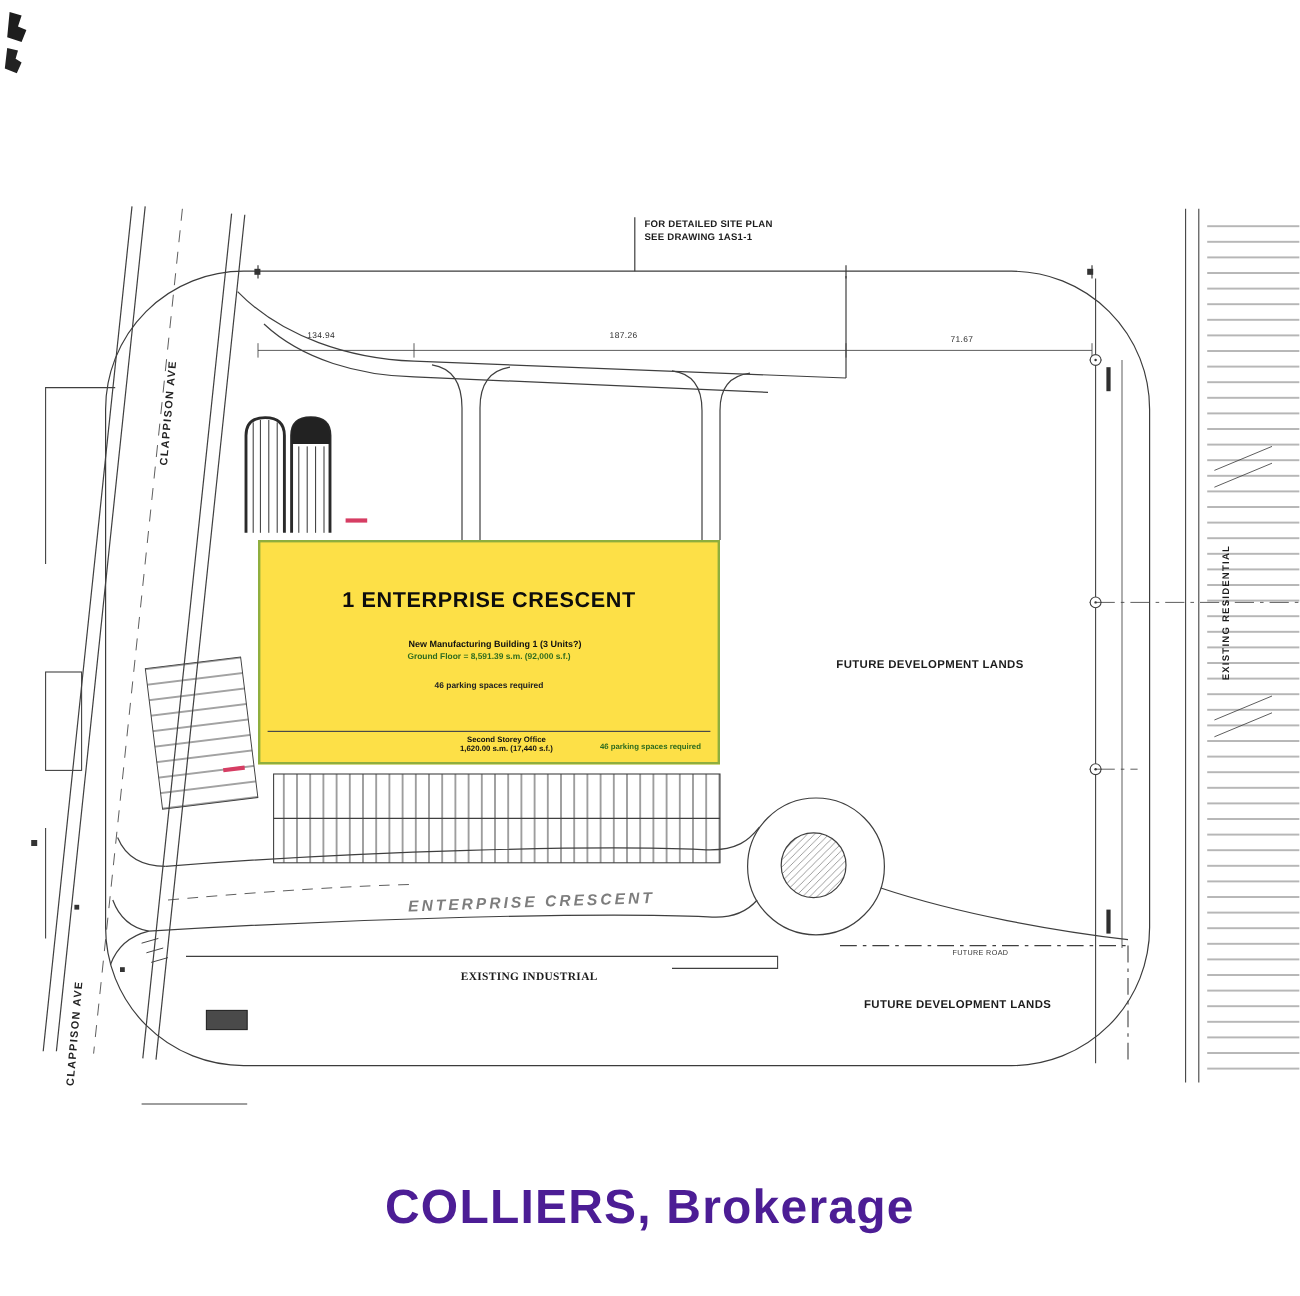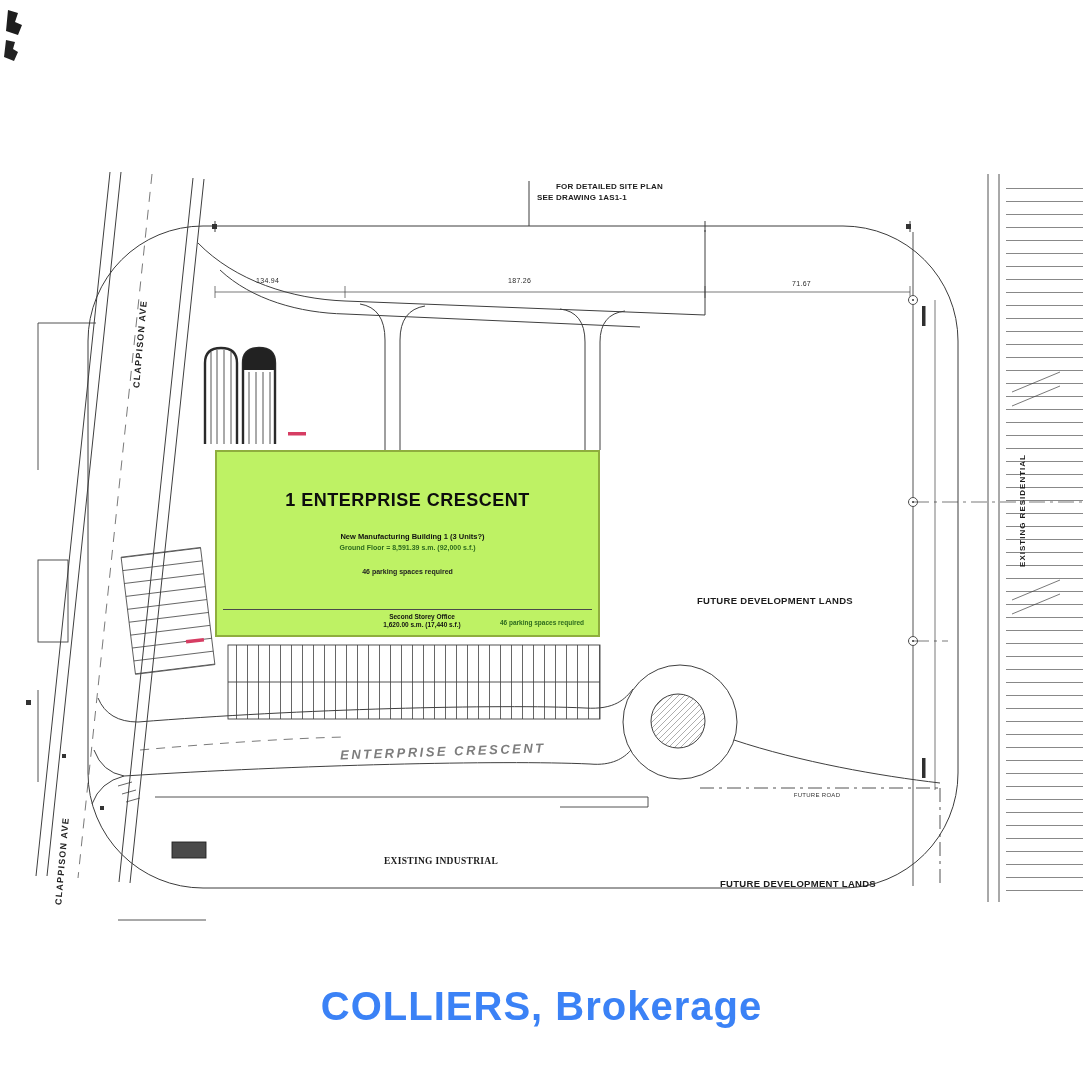--- a/index.html
+++ b/index.html
@@ -1,47 +1,47 @@
 <!DOCTYPE html>
 <html><head>
 <meta charset="utf-8">
 <style>
   html,body{margin:0;padding:0;background:#ffffff;}
   body{width:1083px;height:1080px;position:relative;overflow:hidden;
        font-family:"Liberation Sans",sans-serif;color:#111;}
   .stage{position:absolute;inset:0;}
   svg{position:absolute;left:0;top:0;z-index:1;}
   .label{position:absolute;white-space:nowrap;z-index:3;color:#1c1c1c;}
-  .area-label{font-size:9.5px;font-weight:bold;letter-spacing:.3px;text-align:center;margin-top:46px;}
+  .area-label{font-size:9.5px;font-weight:bold;letter-spacing:.3px;text-align:center;}
   .dim{font-size:7px;letter-spacing:.3px;color:#2a2a2a;}
   .road-rot{font-size:9px;font-weight:bold;letter-spacing:1.2px;text-align:center;
             transform:rotate(-85deg);color:#222;}
   .callout{font-size:8px;font-weight:bold;line-height:10px;letter-spacing:.2px;}
   .ent-label{font-size:13px;font-weight:bold;font-style:italic;letter-spacing:2.5px;
              color:#7d7d7d;text-align:center;transform:rotate(-2deg);}
   .res-label{font-size:8px;font-weight:bold;letter-spacing:1px;text-align:center;
              transform:rotate(-90deg);}
   .tiny{font-size:6px;color:#333;text-align:center;letter-spacing:.3px;}
   .greenbox{position:absolute;left:215px;top:450px;width:385px;height:187px;
-            background:#bef264;border:2px solid #8fae3e;box-sizing:border-box;z-index:2;}
+            background:#fde047;border:2px solid #8fae3e;box-sizing:border-box;z-index:2;}
   .gb-title{position:absolute;left:0;right:0;top:38px;text-align:center;
             font-size:18px;font-weight:600;letter-spacing:.5px;color:#0d0d0d;}
   .gb-sub{position:absolute;left:0;right:0;top:80px;text-align:center;
           font-size:7.5px;font-weight:bold;color:#111;padding-left:10px;}
   .gb-ground{position:absolute;left:0;right:0;top:92px;text-align:center;
              font-size:7px;font-weight:bold;color:#2e6b1e;}
   .gb-park{position:absolute;left:0;right:0;top:116px;text-align:center;
            font-size:7px;font-weight:bold;color:#222;}
   .gb-divider{position:absolute;left:6px;right:6px;top:157px;border-top:1px solid #4a4a4a;}
   .gb-office{position:absolute;left:120px;top:161px;width:170px;text-align:center;
              font-size:6.5px;font-weight:bold;line-height:8px;color:#111;}
   .gb-office2{position:absolute;left:265px;top:167px;width:120px;text-align:center;
               font-size:6.5px;font-weight:bold;color:#2e6b1e;}
   .watermark{position:absolute;left:0;right:0;top:984px;text-align:center;z-index:4;
-             font-size:40px;font-weight:600;letter-spacing:1px;color:#3b82f6;}
+             font-size:40px;font-weight:600;letter-spacing:1px;color:#4c1d95;}
 </style>
 </head>
 <body>
 
 <div class="stage">
 
   <svg width="1083" height="1080" viewBox="0 0 1083 1080">
     <defs>
       <pattern id="pv" width="11" height="74" patternUnits="userSpaceOnUse">
         <path d="M5.5,0 V74" stroke="#3f3f3f" stroke-width="0.8"></path>
@@ -178,21 +178,21 @@
       <rect x="288" y="432" width="18" height="3.5" fill="#d63d63"></rect>
       <rect x="186" y="639" width="18" height="3.5" fill="#d63d63" transform="rotate(-7 195 641)"></rect>
     </g>
 
     <g stroke="none">
       <path d="M8,10 l10,3 -3,9 7,3 -4,10 -12,-4 z" fill="#1d1d1d"></path>
       <path d="M6,40 l9,2 -2,7 5,3 -4,9 -10,-4 z" fill="#222"></path>
     </g>
   </svg>
 
-  <div class="label callout" style="left:537px;top:182px;margin-left:19px;">FOR DETAILED SITE PLAN</div>
+  <div class="label callout" style="left:537px;top:182px;">FOR DETAILED SITE PLAN</div>
   <div class="label callout" style="left:537px;top:193px;text-align:right;">SEE DRAWING 1AS1-1</div>
 
   <div class="label dim" style="left:256px;top:277px;">134.94</div>
   <div class="label dim" style="left:508px;top:277px;">187.26</div>
   <div class="label dim" style="left:792px;top:280px;">71.67</div>
 
   <div class="label road-rot" style="left:90px;top:339px;width:100px;">CLAPPISON AVE</div>
   <div class="label road-rot" style="left:12px;top:856px;width:100px;">CLAPPISON AVE</div>
   <div class="label ent-label" style="left:340px;top:744px;width:200px;">ENTERPRISE CRESCENT</div>
 

